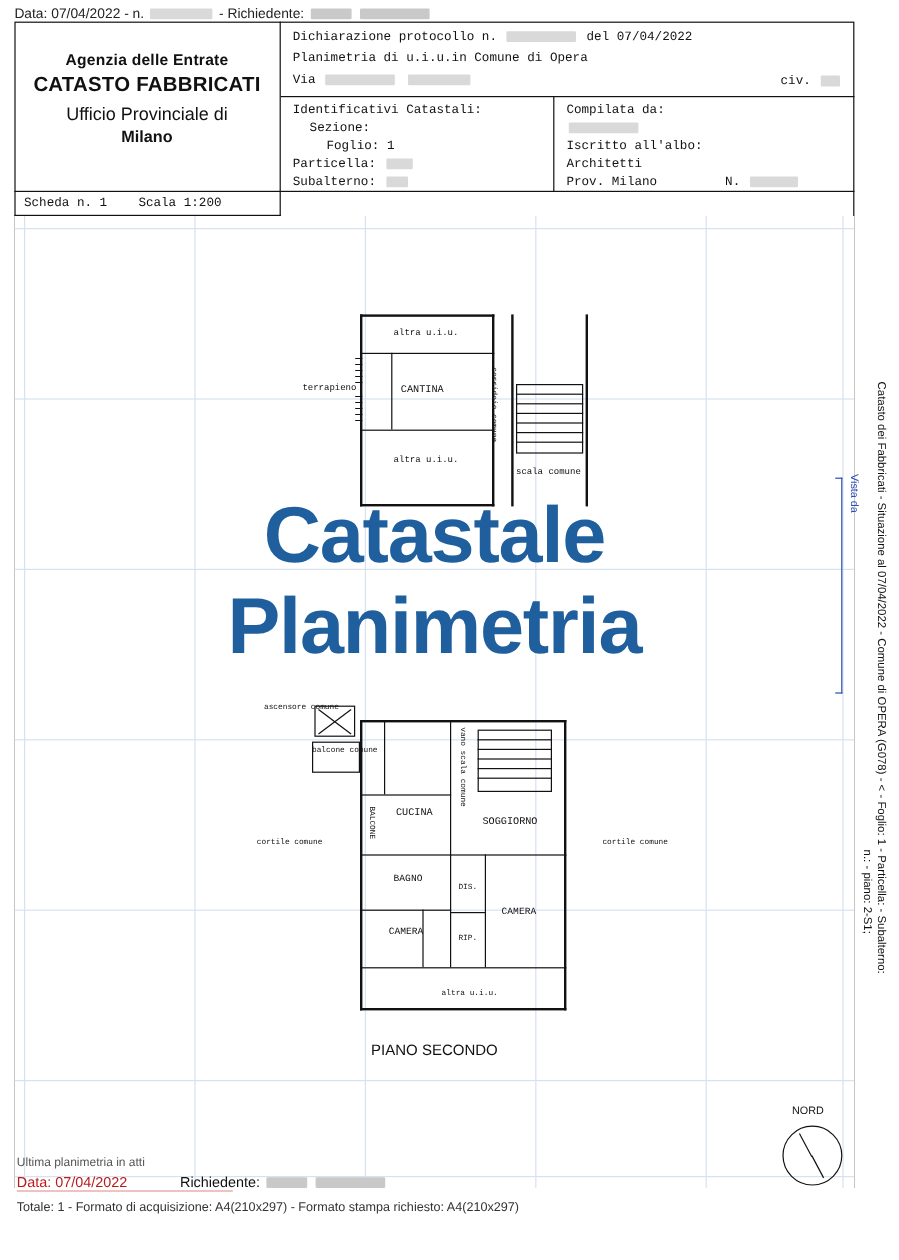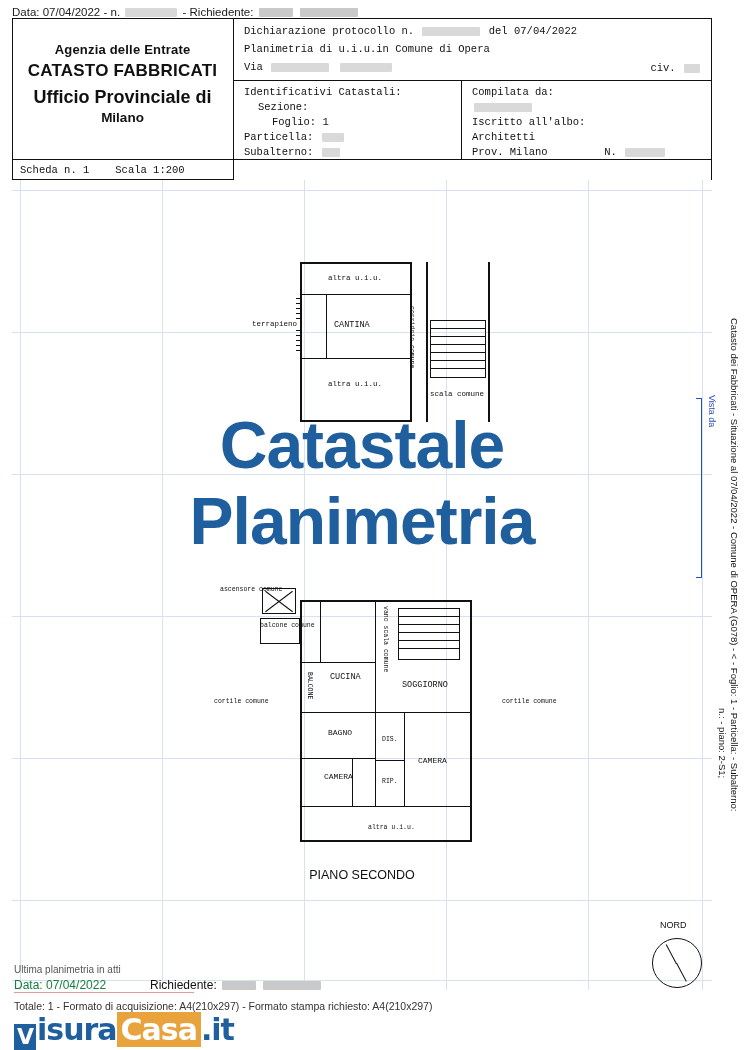--- a/index.html
+++ b/index.html
@@ -31,21 +31,21 @@
   }
 
   
   .hdr-left{
     position:absolute;left:12px;top:18px;width:222px;height:142px;
     border-right:1px solid #111;border-bottom:1px solid #111;box-sizing:border-box;
     text-align:center;
   }
   .hdr-left .l1{font-size:13px;font-weight:bold;margin-top:24px;letter-spacing:.2px;}
   .hdr-left .l2{font-size:17px;font-weight:bold;margin-top:4px;letter-spacing:.2px;}
-  .hdr-left .l3{font-size:18px;font-weight:bold;margin-top:6px;}
+  .hdr-left .l3{font-size:15px;font-weight:normal;margin-top:6px;}
   .hdr-left .l4{font-size:13.5px;font-weight:bold;margin-top:2px;}
 
   
   .hdr-right{
     position:absolute;left:234px;top:18px;width:478px;height:142px;
     border-bottom:1px solid #111;box-sizing:border-box;
     font-family:"Liberation Mono", monospace;font-size:10.5px;
   }
   .hr-row1{
     position:absolute;left:0;top:0;width:478px;height:63px;
@@ -146,21 +146,21 @@
     writing-mode:vertical-rl;
   }
   .bluebrace{position:absolute;left:696px;top:398px;width:6px;height:180px;
     border:1px solid #2a4fb7;border-left:none;box-sizing:border-box;}
 
   
   .footer-note{
     position:absolute;left:14px;top:964px;font-size:10px;color:#555;
   }
   .footer-note2{
-    position:absolute;left:14px;top:978px;font-size:12px;color:#15803d;
+    position:absolute;left:14px;top:978px;font-size:12px;color:#b91c1c;
   }
   .footer-line{
     position:absolute;left:14px;top:1000px;font-size:10.5px;color:#333;
     white-space:nowrap;
   }
   .footer-strike{
     position:absolute;left:14px;top:992px;width:180px;height:1px;background:#c33;opacity:.5;
   }
   .req-line{
     position:absolute;left:150px;top:978px;font-size:12px;color:#111;
@@ -384,17 +384,14 @@
   <div class="footer-note">Ultima planimetria in atti</div>
   <div class="footer-note2">Data: 07/04/2022</div>
   <div class="footer-strike"></div>
   <div class="req-line">
     <span>Richiedente:</span>
     <span class="redact dark" style="width:34px"></span>
     <span class="redact dark" style="width:58px"></span>
   </div>
   <div class="footer-line">Totale: 1 - Formato di acquisizione: A4(210x297)  - Formato stampa richiesto: A4(210x297)</div>
 
-  <div class="logo">
-    <span class="vbox">V</span><span class="v">isura</span><span class="casabox">Casa</span><span class="it">.it</span>
-  </div>
 
 </div>
 
 </body></html>

